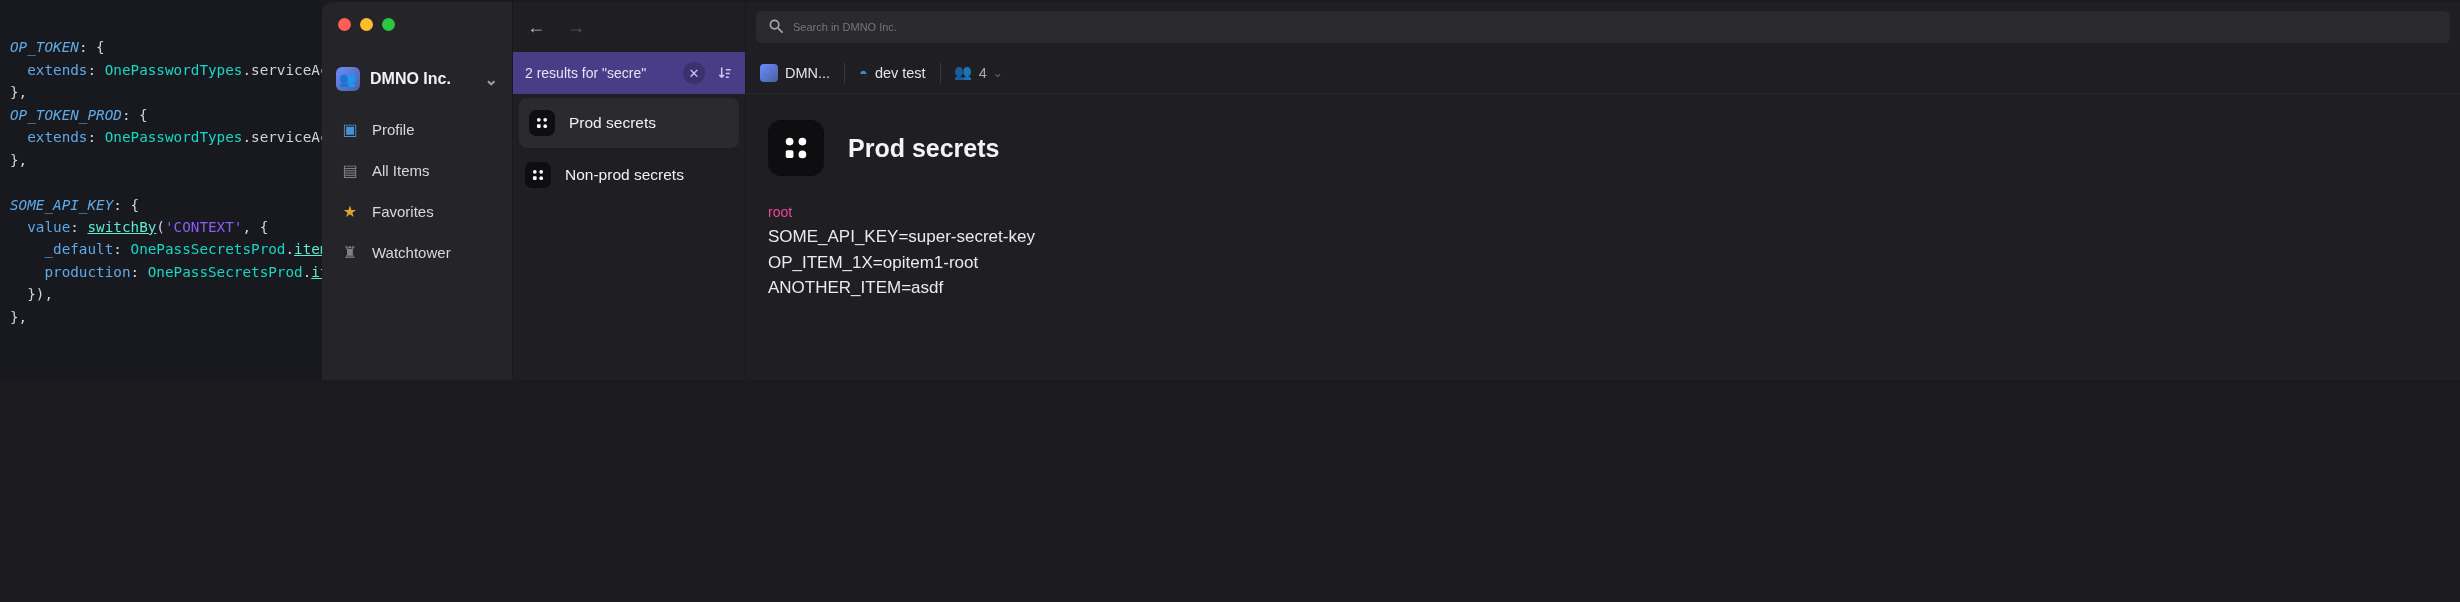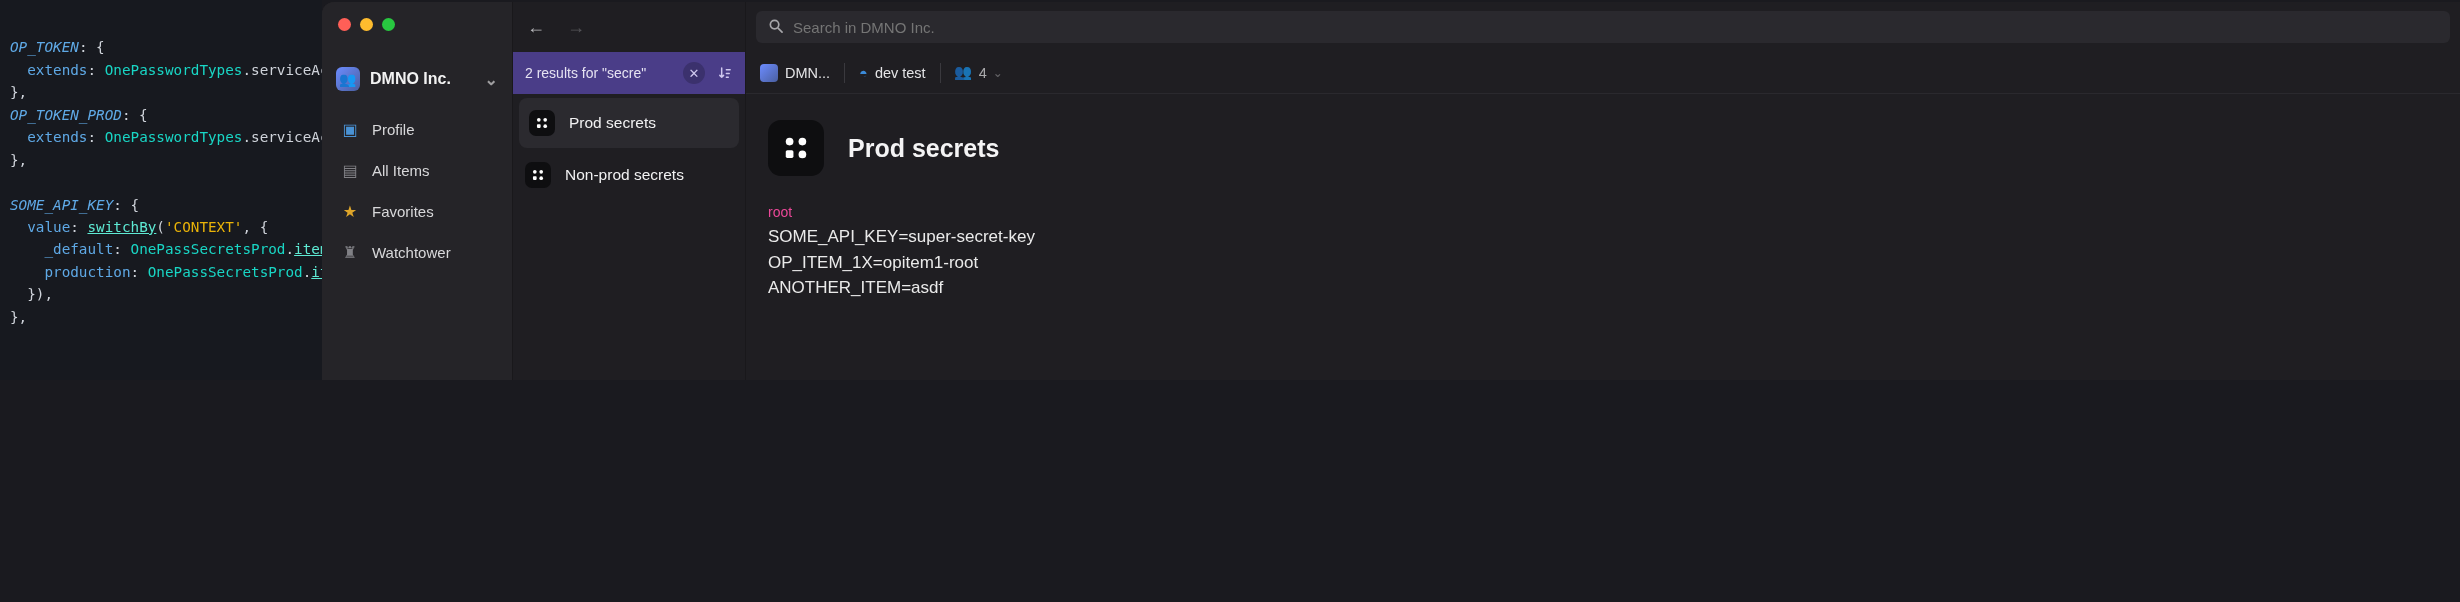--- a/index.html
+++ b/index.html
@@ -21,21 +21,21 @@
     font-size: 14.3px;
     line-height: 1.57;
     color: #aab0bb;
     white-space: pre;
     overflow: hidden;
   }
   .tok-key   { color: #5fa9e6; font-style: italic; }
   .tok-type  { color: #19d6c5; }
   .tok-prop  { color: #5fa9e6; }
   .tok-call  { color: #5eead4; text-decoration: underline; }
-  .tok-str   { color: #eab308; }
+  .tok-str   { color: #8b5cf6; }
   .tok-white { color: #cfd3da; }
 
   
   .op-window {
     flex: 1;
     background: #252428;
     display: flex;
     border-top-left-radius: 12px;
     overflow: hidden;
     margin-top: 2px;
@@ -172,21 +172,21 @@
     border-radius:6px;
     display:flex;
     align-items:center;
     gap:10px;
     padding:0 12px;
     color:#a6a6aa;
     font-size:15px;
   }
   .searchbox input {
     flex:1; background:transparent; border:none; outline:none;
-    color:#bef264; font-size:15px;
+    color:#bef264; font-size:11px;
   }
 
   .crumbs {
     height: 42px;
     background: transparent;
     display:flex;
     align-items:center;
     gap:10px;
     padding:0 14px;
     font-size:14.5px;

